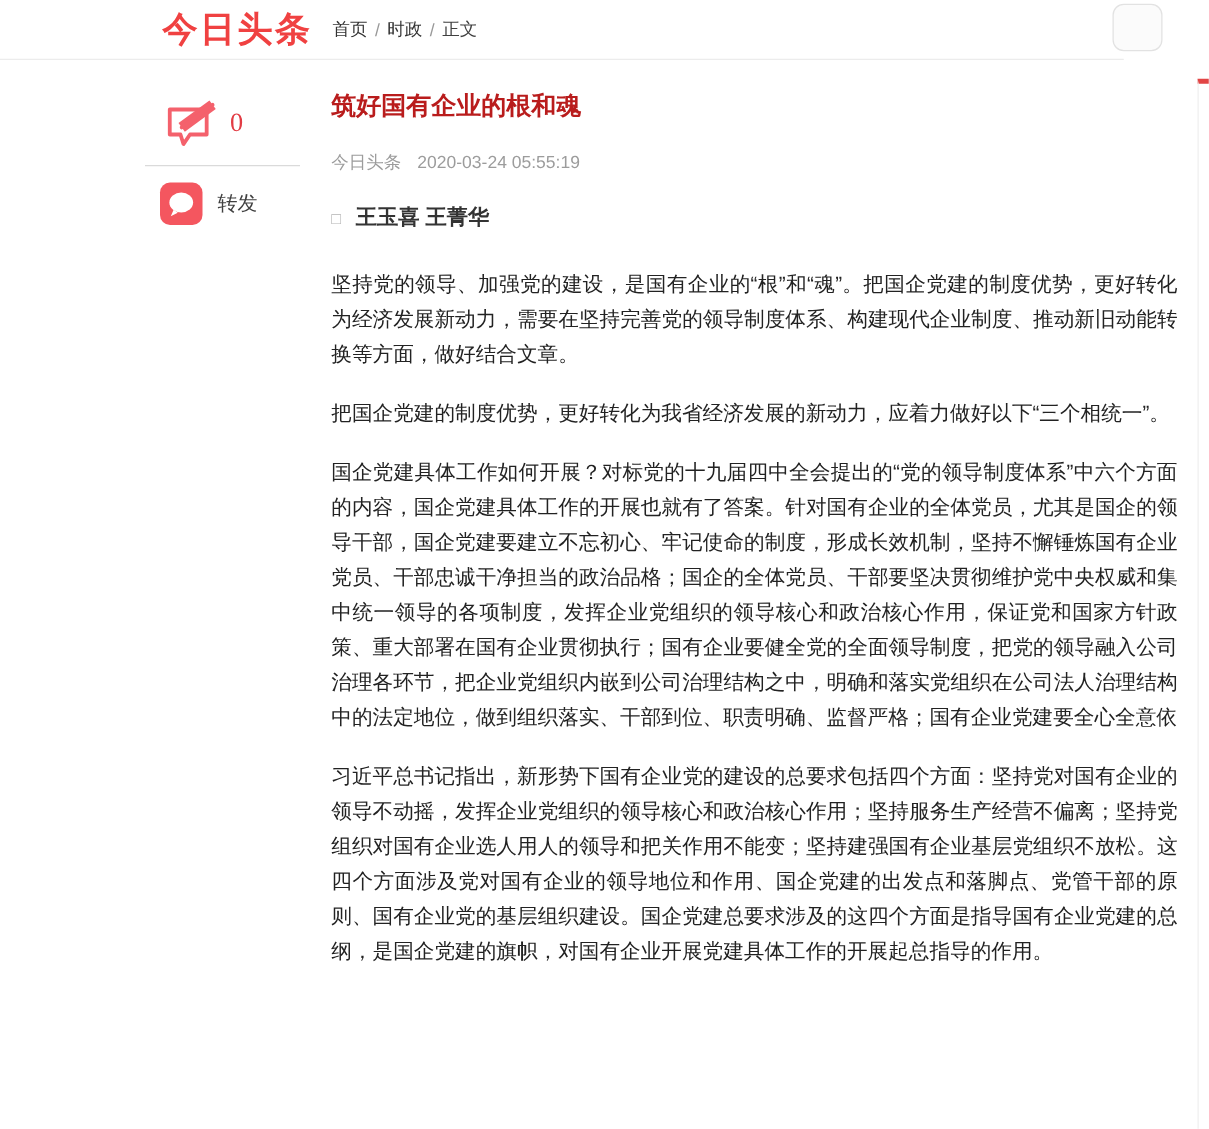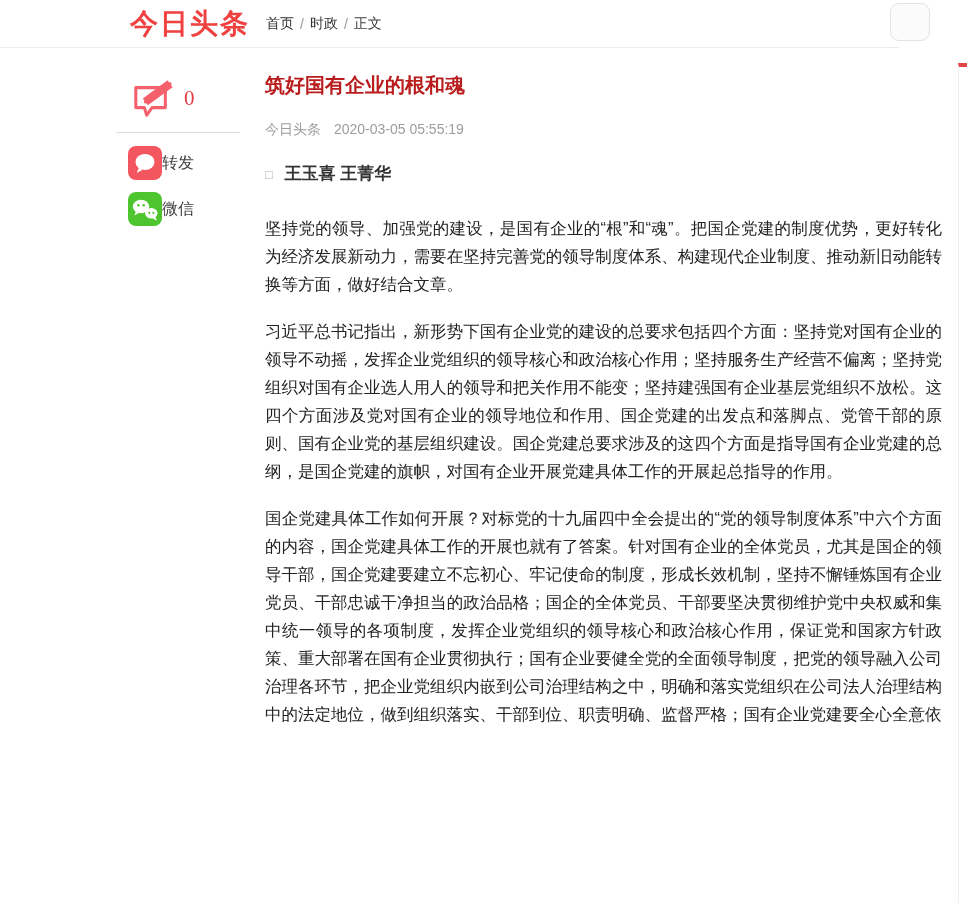--- a/index.html
+++ b/index.html
@@ -42,21 +42,21 @@
     background:#fff;border-left:1px solid #efefef;border-top:4px solid var(--accent-red);
   }
   
   .share-sidebar{position:absolute;left:128px;top:80px;width:112px;}
   .comment-row{display:flex;align-items:flex-start;gap:10px;margin:0 0 12px 2px;cursor:pointer;}
   .comment-count{
     font-family:"Liberation Serif","DejaVu Serif",serif;
     font-size:21px;color:var(--count-red);margin-top:6px;
   }
   .sidebar-divider{width:124px;height:1px;background:#dadada;margin:0 0 13px -12px;}
-  .share-item{display:flex;align-items:center;gap:0;margin-bottom:12px;cursor:pointer;}
+  .share-item{display:flex;align-items:center;gap:12px;margin-bottom:12px;cursor:pointer;}
   .share-icon{
     width:34px;height:34px;border-radius:8px;flex:0 0 34px;
     display:flex;align-items:center;justify-content:center;
   }
   .share-label{font-size:16px;color:#404040;}
   .comment-svg path{stroke:var(--comment-stroke);}
   
   .article{position:absolute;left:265px;top:66px;width:677px;}
   .article-title{
     margin:0 0 17px 0;font-size:20px;line-height:38px;font-weight:bold;color:#b91c1c;
@@ -106,51 +106,37 @@
       <svg width="34" height="34" viewBox="0 0 34 34">
         <ellipse cx="17" cy="16" rx="9.5" ry="8" fill="#fff"></ellipse>
         <path d="M11 21.5 l-2.4 5.4 5.6-2.8 z" fill="#fff"></path>
       </svg>
     </span>
     <span class="share-label">转发</span>
   </div>
 
 
 
-  <div class="share-item">
-    <span class="share-icon" style="background: rgb(78, 197, 47); color: rgb(78, 197, 47);">
-      <svg width="34" height="34" viewBox="0 0 34 34">
-        <ellipse cx="13" cy="14.5" rx="8.2" ry="6.8" fill="#fff"></ellipse>
-        <path d="M8 19 l-1.6 4.4 4.3-2.4 z" fill="#fff"></path>
-        <circle cx="10.3" cy="13.3" r="1.3" fill="currentColor"></circle>
-        <circle cx="15.7" cy="13.3" r="1.3" fill="currentColor"></circle>
-        <ellipse cx="23.3" cy="21.3" rx="6.2" ry="5.2" fill="#fff"></ellipse>
-        <path d="M27.2 24.8 l1.9 3.6 -4.3-1.7 z" fill="#fff"></path>
-        <circle cx="21.3" cy="20.8" r="1.1" fill="currentColor"></circle>
-        <circle cx="25.4" cy="20.8" r="1.1" fill="currentColor"></circle>
-      </svg>
-    </span>
-    <span class="share-label">微信</span>
-  </div>
 
 </aside>
 
 <main class="article">
   <h1 class="article-title">筑好国有企业的根和魂</h1>
   <div class="article-meta">
     <span class="src">今日头条</span>
-    <span class="date">2020-03-05 05:55:19</span>
+    <span class="date">2020-03-24 05:55:19</span>
   </div>
   <div class="article-author">
     <span class="bullet">□</span>
     <span>王玉喜 王菁华</span>
   </div>
   <div class="article-body">
   <p>坚持党的领导、加强党的建设，是国有企业的“根”和“魂”。把国企党建的制度优势，更好转化为经济发展新动力，需要在坚持完善党的领导制度体系、构建现代企业制度、推动新旧动能转换等方面，做好结合文章。</p>
 
 
+  <p>把国企党建的制度优势，更好转化为我省经济发展的新动力，应着力做好以下“三个相统一”。</p>
 
 
+  <p>国企党建具体工作如何开展？对标党的十九届四中全会提出的“党的领导制度体系”中六个方面的内容，国企党建具体工作的开展也就有了答案。针对国有企业的全体党员，尤其是国企的领导干部，国企党建要建立不忘初心、牢记使命的制度，形成长效机制，坚持不懈锤炼国有企业党员、干部忠诚干净担当的政治品格；国企的全体党员、干部要坚决贯彻维护党中央权威和集中统一领导的各项制度，发挥企业党组织的领导核心和政治核心作用，保证党和国家方针政策、重大部署在国有企业贯彻执行；国有企业要健全党的全面领导制度，把党的领导融入公司治理各环节，把企业党组织内嵌到公司治理结构之中，明确和落实党组织在公司法人治理结构中的法定地位，做到组织落实、干部到位、职责明确、监督严格；国有企业党建要全心全意依</p>
+
   <p>习近平总书记指出，新形势下国有企业党的建设的总要求包括四个方面：坚持党对国有企业的领导不动摇，发挥企业党组织的领导核心和政治核心作用；坚持服务生产经营不偏离；坚持党组织对国有企业选人用人的领导和把关作用不能变；坚持建强国有企业基层党组织不放松。这四个方面涉及党对国有企业的领导地位和作用、国企党建的出发点和落脚点、党管干部的原则、国有企业党的基层组织建设。国企党建总要求涉及的这四个方面是指导国有企业党建的总纲，是国企党建的旗帜，对国有企业开展党建具体工作的开展起总指导的作用。</p>
-
-  <p>国企党建具体工作如何开展？对标党的十九届四中全会提出的“党的领导制度体系”中六个方面的内容，国企党建具体工作的开展也就有了答案。针对国有企业的全体党员，尤其是国企的领导干部，国企党建要建立不忘初心、牢记使命的制度，形成长效机制，坚持不懈锤炼国有企业党员、干部忠诚干净担当的政治品格；国企的全体党员、干部要坚决贯彻维护党中央权威和集中统一领导的各项制度，发挥企业党组织的领导核心和政治核心作用，保证党和国家方针政策、重大部署在国有企业贯彻执行；国有企业要健全党的全面领导制度，把党的领导融入公司治理各环节，把企业党组织内嵌到公司治理结构之中，明确和落实党组织在公司法人治理结构中的法定地位，做到组织落实、干部到位、职责明确、监督严格；国有企业党建要全心全意依</p>
 </div>
 </main>
 
 </body></html>

